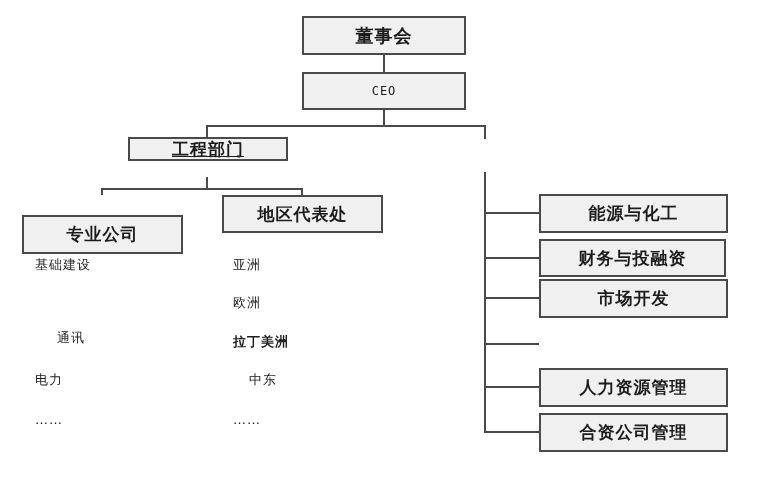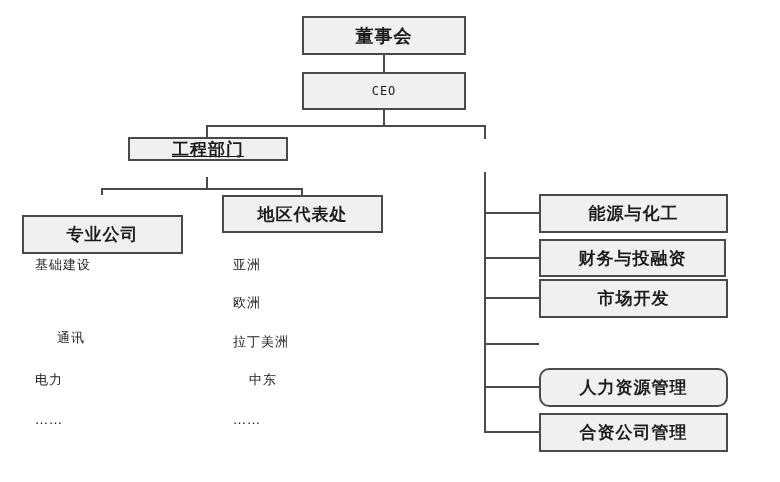--- a/index.html
+++ b/index.html
@@ -99,33 +99,33 @@
     <span>地区代表处</span>
   </div>
 
   <div class="list-item" style="left:35px;top:255px;">基础建设</div>
   <div class="list-item" style="left:35px;top:328px;margin-left:22px;">通讯</div>
   <div class="list-item" style="left:35px;top:370px;font-family:Liberation Serif, serif;">电力</div>
   <div class="list-item" style="left:35px;top:410px;">……</div>
 
   <div class="list-item" style="left:233px;top:255px;">亚洲</div>
   <div class="list-item" style="left:233px;top:293px;">欧洲</div>
-  <div class="list-item" style="left:233px;top:332px;">拉丁美洲</div>
+  <div class="list-item" style="left:233px;top:332px;font-weight:bold;">拉丁美洲</div>
   <div class="list-item" style="left:233px;top:370px;margin-left:16px;">中东</div>
   <div class="list-item" style="left:233px;top:410px;">……</div>
 
   <div class="node" style="left:539px;top:194px;width:189px;height:39px;">
     <span>能源与化工</span>
   </div>
   <div class="node" style="left:539px;top:239px;width:187px;height:38px;">
     <span>财务与投融资</span>
   </div>
   <div class="node" style="left:539px;top:279px;width:189px;height:39px;">
     <span>市场开发</span>
   </div>
-  <div class="node" style="left:539px;top:368px;width:189px;height:39px;border-radius:10px;">
+  <div class="node" style="left:539px;top:368px;width:189px;height:39px;">
     <span>人力资源管理</span>
   </div>
   <div class="node" style="left:539px;top:413px;width:189px;height:39px;text-align:center;">
     <span>合资公司管理</span>
   </div>
 
 </div>
 
 </body></html>

